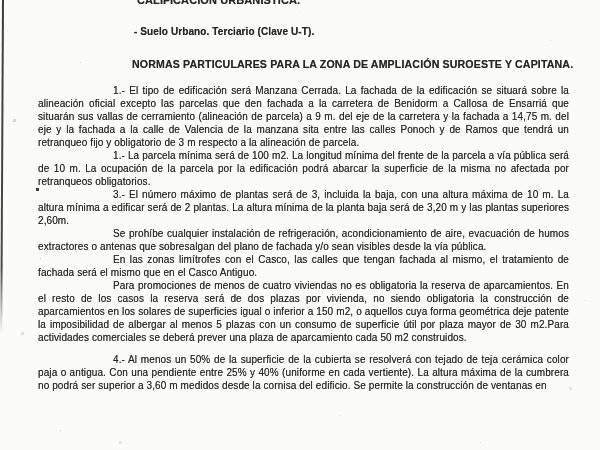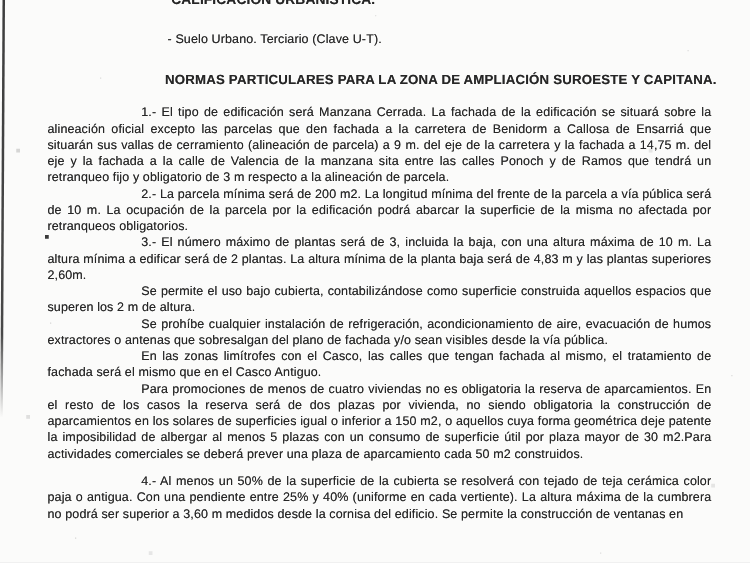--- a/index.html
+++ b/index.html
@@ -70,20 +70,21 @@
     font-weight: bold;
     line-height: 12px;
     white-space: nowrap;
   }
   .zoning-line {
     position: absolute;
     left: 134px;
     top: 26px;
     font-size: 10px;
     white-space: nowrap;
+    font-weight: bold;
   }
   .section-heading {
     position: absolute;
     left: 132px;
     top: 58px;
     font-size: 10.6px;
     font-weight: bold;
     white-space: nowrap;
     letter-spacing: 0.15px;
   }
@@ -114,22 +115,21 @@
   <div class="ink-dot"></div>
 
   <div class="partial-heading txt">CALIFICACIÓN URBANÍSTICA.</div>
 
   <div class="zoning-line txt">- Suelo Urbano. Terciario (Clave U-T).</div>
 
   <div class="section-heading txt">NORMAS PARTICULARES PARA LA ZONA DE AMPLIACIÓN SUROESTE Y CAPITANA.</div>
 
   <div class="body-text txt">
     <p>1.- El tipo de edificación será  Manzana Cerrada. La fachada de la edificación se situará sobre la alineación oficial excepto las parcelas que den fachada a la carretera de Benidorm a Callosa de Ensarriá que situarán sus vallas de cerramiento (alineación de parcela) a 9 m. del eje de la carretera y la fachada a 14,75 m. del eje y la fachada a la calle de Valencia de la manzana sita entre las calles Ponoch y de Ramos que tendrá un retranqueo fijo y obligatorio de 3 m respecto a la alineación de parcela.</p>
-    <p>2.- La parcela mínima será de 200 m2. La longitud mínima del frente de la parcela a vía pública será de 10 m. La ocupación de la parcela por la edificación podrá abarcar la superficie de la misma no afectada por retranqueos obligatorios.</p>
-    <p>3.- El número máximo de plantas será de 3, incluida la baja, con una altura máxima de 10 m. La altura mínima a edificar será de 2 plantas. La altura mínima de la planta baja será de 4,83 m y las plantas superiores 2,60m.</p>
-    <p>Se permite el uso bajo cubierta, contabilizándose como superficie construida aquellos espacios que superen los 2 m de altura.</p>
+    <p>1.- La parcela mínima será de 100 m2. La longitud mínima del frente de la parcela a vía pública será de 10 m. La ocupación de la parcela por la edificación podrá abarcar la superficie de la misma no afectada por retranqueos obligatorios.</p>
+    <p>3.- El número máximo de plantas será de 3, incluida la baja, con una altura máxima de 10 m. La altura mínima a edificar será de 2 plantas. La altura mínima de la planta baja será de 3,20 m y las plantas superiores 2,60m.</p>
     <p>Se prohíbe cualquier instalación de refrigeración, acondicionamiento de aire, evacuación de humos extractores o antenas que sobresalgan del plano de fachada y/o sean visibles desde la vía pública.</p>
     <p>En las zonas limítrofes con el Casco, las calles que tengan fachada al mismo, el tratamiento de fachada será el mismo que en el Casco Antiguo.</p>
     <p>Para promociones  de menos de cuatro viviendas no es obligatoria la reserva de aparcamientos. En el resto de los casos la reserva será de dos plazas por vivienda, no siendo obligatoria la construcción de aparcamientos en los solares de superficies igual o inferior a 150 m2, o aquellos cuya forma geométrica deje patente la imposibilidad de albergar al menos 5 plazas con un consumo de superficie útil por plaza mayor de 30 m2.Para actividades comerciales se deberá prever una plaza de aparcamiento cada 50 m2 construidos.</p>
     <p class="gap-before">4.- Al menos un 50% de la superficie de la cubierta se resolverá con tejado de teja cerámica color paja o antigua. Con una pendiente entre 25% y 40% (uniforme en cada vertiente). La altura máxima de la cumbrera no podrá ser superior a 3,60 m medidos desde la cornisa del edificio. Se permite la construcción de ventanas en</p>
   </div>
 
 </div>
 
 </body></html>

